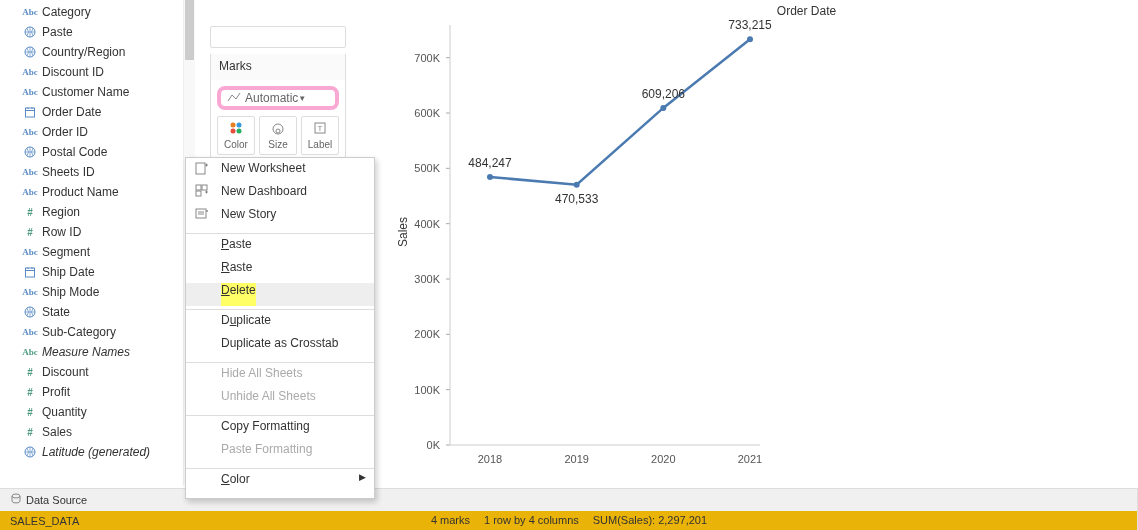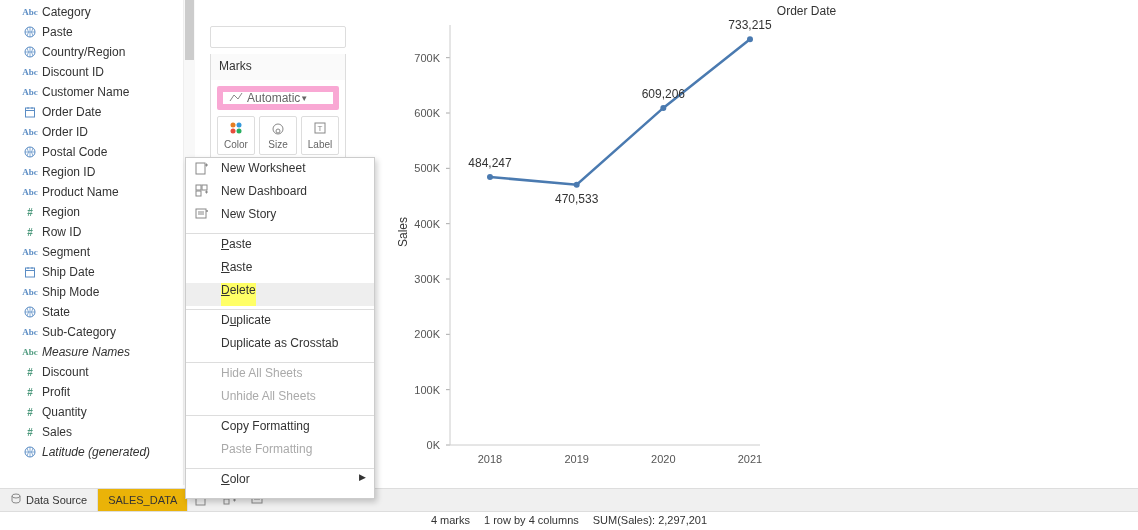--- a/index.html
+++ b/index.html
@@ -15,21 +15,21 @@
 .field-icon.hash { color: #4e9a7e; font-weight: bold; }
 .field-item span.label { margin-left: 2px; }
 .field-item.italic span.label { font-style: italic; }
 .field-item.italic .field-icon { color: #4e9a7e; }
 .scrollbar { position: absolute; right: 0; top: 0; bottom: 0; width: 12px; background: #f8f8f8; border-left: 1px solid #eee; }
 .scroll-thumb { position: absolute; left: 1px; right: 1px; top: 0; height: 60px; background: #ccc; border-radius: 0; }
 
 .marks-panel { position: absolute; left: 210px; top: 0; width: 136px; margin-top: 26px; }
 .marks-header-blank { height: 22px; border: 1px solid #ddd; border-radius: 2px; margin-bottom: 6px; }
 .marks-title { height: 26px; padding: 5px 8px; border: 1px solid #ddd; border-top: none; border-bottom: none; background: #fafafa; font-size: 12px; }
-.marks-dropdown { margin: 0; border: 6px solid #f9a8d4; border-radius: 2px; display: flex; align-items: center; height: 24px; padding: 0 6px; background: #fff; }
+.marks-dropdown { margin: 0; border: 4px solid #f9a8d4; border-radius: 8px; display: flex; align-items: center; height: 24px; padding: 0 6px; background: #fff; }
 .marks-dropdown svg { margin-right: 4px; }
 .marks-dropdown span { flex: 1; color: #666; }
 .marks-dropdown .arrow { font-size: 8px; color: #666; }
 .marks-wrap { border: 1px solid #ddd; padding: 6px; border-top: none; }
 .marks-buttons { display: flex; gap: 4px; margin-top: 6px; }
 .marks-btn { flex: 1; border: 1px solid #ddd; border-radius: 2px; text-align: center; padding: 4px 2px; font-size: 10px; color: #666; cursor: pointer; }
 .marks-btn .icon { display: block; font-size: 14px; margin-bottom: 2px; height: 16px; }
 
 .context-menu { position: absolute; left: 185px; top: 157px; width: 190px; background: #fff; border: 1px solid #ccc; box-shadow: 2px 3px 6px rgba(0,0,0,0.2); padding: 3px 0; z-index: 100; }
 .menu-item { display: flex; height: 23px; padding: 0 10px 0 35px; cursor: pointer; position: relative; font-size: 12px; }
@@ -39,21 +39,21 @@
 .menu-item .mi-icon { position: absolute; left: 8px; width: 16px; text-align: center; color: #666; font-size: 12px; }
 .menu-item .underline { text-decoration: underline; }
 .menu-item .highlight { background: #ffff66; }
 .menu-item .submenu-arrow { position: absolute; right: 8px; font-size: 9px; }
 
 .chart-area { position: absolute; left: 385px; top: 0; right: 0; bottom: 44px; }
 .chart-title { text-align: center; font-size: 12px; color: #333; padding-top: 4px; margin-left: 90px; }
 .chart-y-label { position: absolute; left: 388px; top: 225px; transform: rotate(-90deg); transform-origin: center; font-size: 12px; color: #333; }
 .chart-svg { position: absolute; left: 400px; top: 20px; }
 
-.bottom-tabs { position: absolute; bottom: 18px; left: 0; right: 0; height: 24px; background: #f0f0f0; border-top: 1px solid #ddd; border-bottom: 1px solid #ddd; display: flex; align-items: stretch; }
+.bottom-tabs { position: absolute; bottom: 18px; left: 0; right: 0; height: 24px; background: #f0f0f0; border-top: 1px solid #ddd; border-bottom: 1px solid #ddd; display: flex; align-items: stretch; flex-direction: column; }
 .tab-item { padding: 4px 10px; font-size: 11px; border-right: 1px solid #ddd; display: flex; align-items: center; gap: 4px; cursor: pointer; }
 .tab-item.active { background: #eab308; }
 .tab-ds-icon { font-size: 11px; }
 .tab-btns { display: flex; align-items: center; }
 .tab-btn { padding: 0 6px; color: #666; cursor: pointer; }
 
 .status-bar { position: absolute; bottom: 0; left: 0; right: 0; height: 18px; font-size: 11px; padding: 2px 6px; display: flex; gap: 14px; color: #333; justify-content: center; }
 </style>
 </head>
 <body>
@@ -107,21 +107,21 @@
         <span class="field-icon globe">
           <svg width="12" height="12" viewBox="0 0 12 12">
             <circle cx="6" cy="6" r="5" fill="none" stroke="#5a8cc4" stroke-width="1"></circle>
             <path d="M1 6 h10 M6 1 v10 M3 2 q3 4 0 8 M9 2 q-3 4 0 8" fill="none" stroke="#5a8cc4" stroke-width="0.7"></path>
           </svg>
         </span>
         <span class="label">Postal Code</span>
       </div>
       <div class="field-item">
         <span class="field-icon abc">Abc</span>
-        <span class="label">Region ID</span>
+        <span class="label">Sheets ID</span>
       </div>
       <div class="field-item">
         <span class="field-icon abc">Abc</span>
         <span class="label">Product Name</span>
       </div>
       <div class="field-item">
         <span class="field-icon hash">#</span>
         <span class="label">Region</span>
       </div>
       <div class="field-item">

